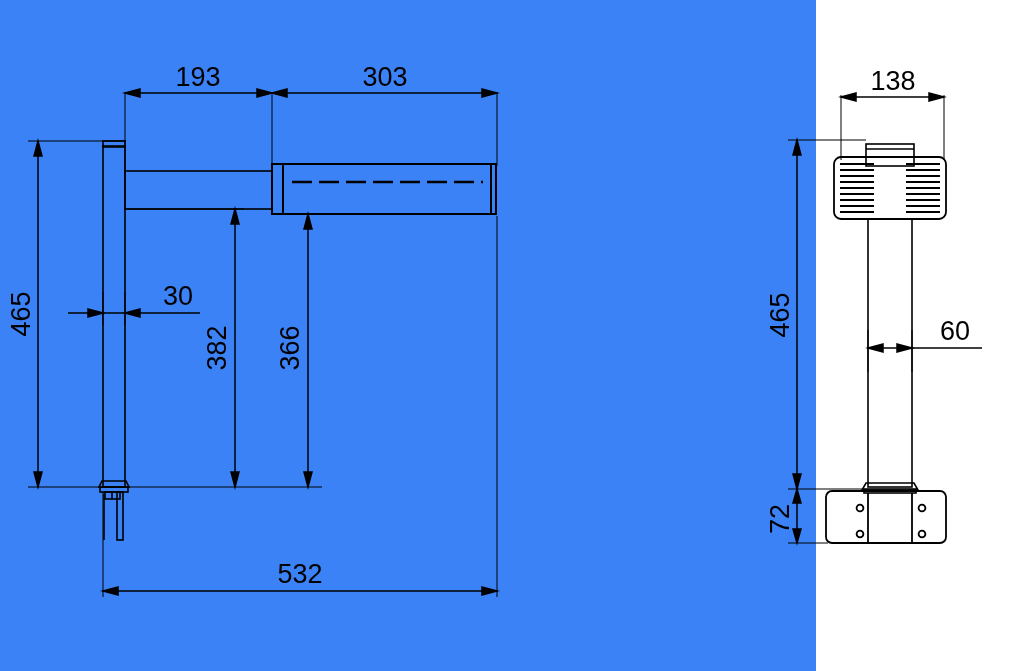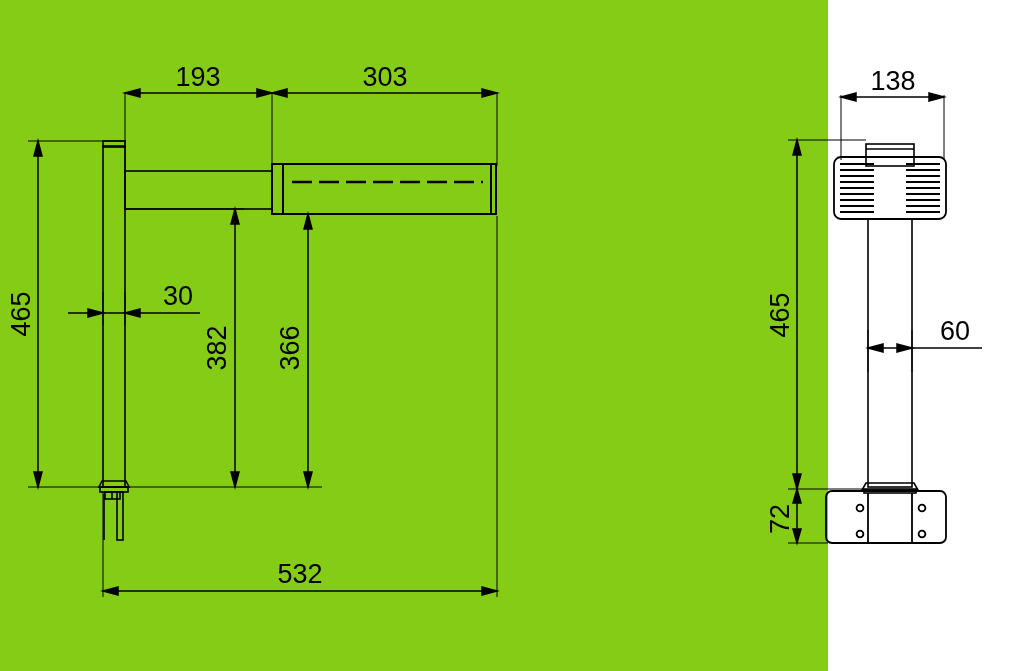--- a/index.html
+++ b/index.html
@@ -1,18 +1,18 @@
 <!DOCTYPE html>
 <html><head>
 <meta charset="utf-8">
 <style>
   html,body{margin:0;padding:0;background:#ffffff;}
   body{width:1026px;height:671px;overflow:hidden;
        font-family:"Liberation Sans", sans-serif;}
-  #stage{position:relative;width:816px;height:671px;background:#84cc16;padding-left:12px;}
+  #stage{position:relative;width:816px;height:671px;background:#3b82f6;}
   svg#drawing{position:absolute;left:0;top:0;width:1026px;height:671px;display:block;}
   .dimtext{font-family:"Liberation Sans", sans-serif;font-size:27px;fill:#000;}
 </style>
 </head>
 <body>
 
 <div id="stage">
 <svg id="drawing" viewBox="0 0 1026 671">
 
   <g>

